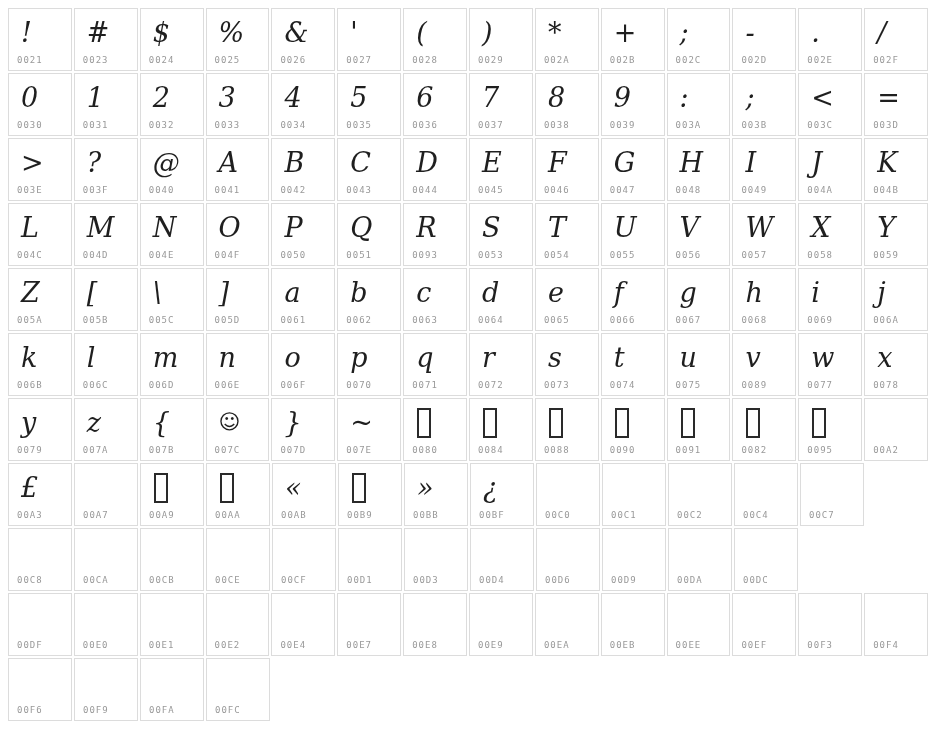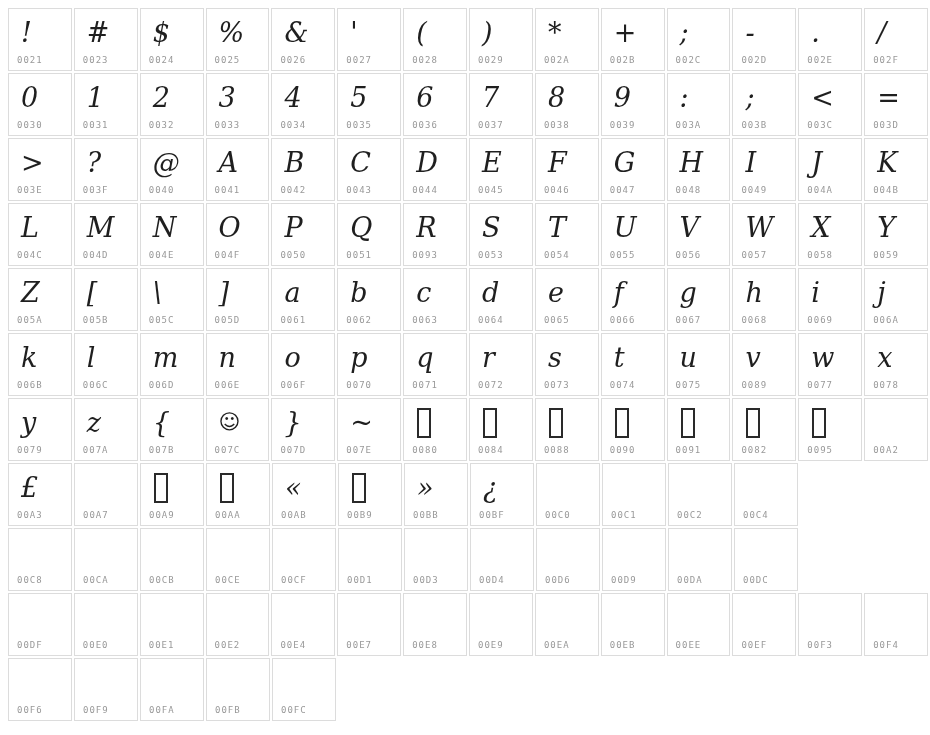--- a/index.html
+++ b/index.html
@@ -521,20 +521,24 @@
           <span class="code">00C1</span>
         </div>
         <div class="cell">
           <span class="glyph"></span>
           <span class="code">00C2</span>
         </div>
         <div class="cell">
           <span class="glyph"></span>
           <span class="code">00C4</span>
         </div>
+        <div class="cell">
+          <span class="glyph"></span>
+          <span class="code">00C7</span>
+        </div>
       </div>
       <div class="grid-row">
         <div class="cell">
           <span class="glyph"></span>
           <span class="code">00C8</span>
         </div>
         <div class="cell">
           <span class="glyph"></span>
           <span class="code">00CA</span>
         </div>
@@ -642,24 +646,20 @@
           <span class="glyph"></span>
           <span class="code">00F6</span>
         </div>
         <div class="cell">
           <span class="glyph"></span>
           <span class="code">00F9</span>
         </div>
         <div class="cell">
           <span class="glyph"></span>
           <span class="code">00FA</span>
-        </div>
-        <div class="cell">
-          <span class="glyph"></span>
-          <span class="code">00FB</span>
         </div>
         <div class="cell">
           <span class="glyph"></span>
           <span class="code">00FC</span>
         </div>
       </div>
     </div>
 </div>
 
 </body></html>

